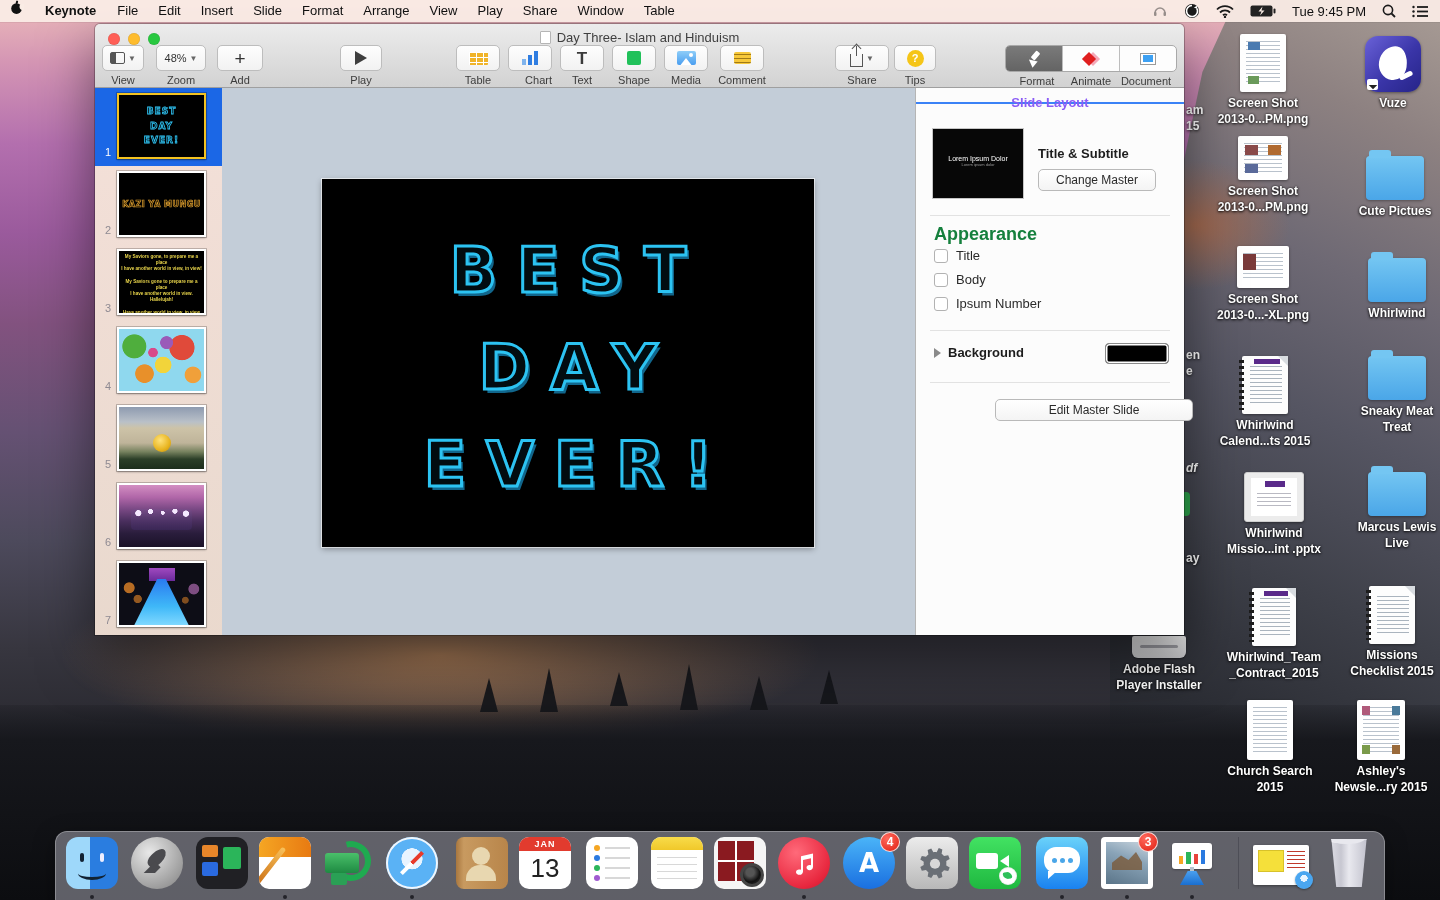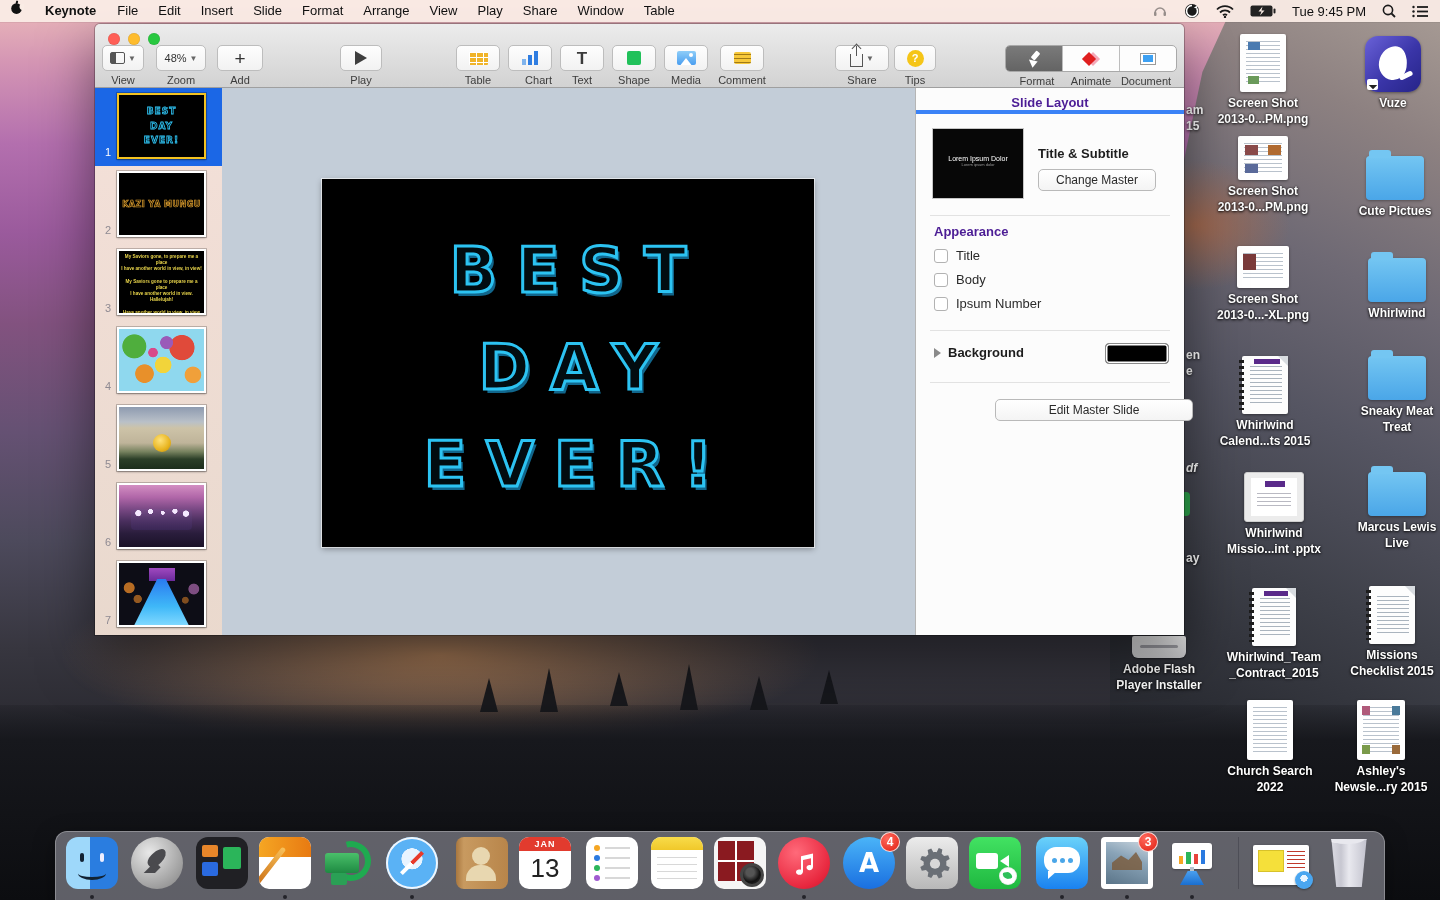--- a/index.html
+++ b/index.html
@@ -130,29 +130,29 @@
   
   #canvas { position:absolute; left:127px; top:64px; right:269px; bottom:0; background:#c3cdd8; }
   #slide { position:absolute; left:100px; top:91px; width:492px; height:368px; background:#000;
     box-shadow:0 0 0 1px rgba(255,255,255,.6), 0 2px 6px rgba(0,0,0,.35);
     display:flex; flex-direction:column; align-items:center; justify-content:center; gap:24px; padding-top:8px; }
   .slide-line { font-family:"DejaVu Sans",sans-serif; font-weight:bold; font-size:62px; letter-spacing:20px; margin-right:-20px;
     color:#020c10; -webkit-text-stroke:3px #2cc3f2; text-shadow:3px 4px 0 rgba(20,120,165,.85); }
 
   
   #fpanel { position:absolute; right:0; top:64px; width:269px; bottom:0; background:#fcfcfc; border-left:1px solid #b5b5b5; }
-  #fheader { height:26px; border-bottom:4px solid #3b82f6; text-align:center; line-height:29px; font-size:13px; font-weight:bold; color:#4c1d95; }
+  #fheader { height:16px; border-bottom:2px solid #3b82f6; text-align:center; line-height:29px; font-size:13px; font-weight:bold; color:#8b5cf6; }
   #master-thumb { position:absolute; left:16px; top:40px; width:92px; height:71px; background:#070707; border:1px solid #c6c6c6; text-align:center; }
   #master-thumb .mt1 { margin-top:26px; font-size:7px; color:#fff; }
   #master-thumb .mt2 { font-size:4px; color:#9a9a9a; }
   #layout-name { position:absolute; left:122px; top:58px; font-size:13px; font-weight:bold; color:#1d1d1d; }
   .fbtn { border:1px solid #b9b9b9; border-radius:5px; background:linear-gradient(#fff,#f4f4f4); font-size:12px; color:#2a2a2a; text-align:center; }
   #change-master { position:absolute; left:122px; top:81px; width:118px; height:22px; line-height:21px; }
   .fdiv { position:absolute; left:14px; right:14px; height:1px; background:#e2e2e2; }
-  #appearance-label { position:absolute; left:18px; top:136px; font-size:13px; font-weight:bold; color:#4c1d95;text-align:center; }
+  #appearance-label { position:absolute; left:18px; top:136px; font-size:18px; font-weight:bold; color:#15803d;text-align:center; }
   .cbrow { position:absolute; left:18px; display:flex; align-items:center; gap:8px; font-size:13px; color:#2a2a2a; }
   .cbox { width:14px; height:14px; border:1px solid #b2b2b2; border-radius:3px; background:#fff; }
   #bg-row { position:absolute; left:18px; top:257px; display:flex; align-items:center; gap:7px; font-size:13px; font-weight:bold; color:#1d1d1d; }
   .disc { width:0; height:0; border-top:5px solid transparent; border-bottom:5px solid transparent; border-left:7px solid #8a8a8a; }
   #bg-well { position:absolute; left:189px; top:255px; width:64px; height:21px; background:#000; border-radius:4px;
     border:1px solid #8a8a8a; box-shadow:inset 0 0 0 1.5px #fff; }
   #edit-master { position:absolute; left:35px; top:311px; width:198px; height:22px; line-height:21px;margin-left:44px; }
 
   
   .dicon { position:absolute; text-align:center; z-index:5; }
@@ -448,21 +448,21 @@
       <div class="ear"></div>
     </div>
   <div class="dlabel">Missions
 Checklist 2015</div>
 </div>
 <div class="dicon" style="left:1200px; top:700px; width:140px;">
   <div class="icon-doc" style="height:60px;">
       <div class="lines"></div>
     </div>
   <div class="dlabel">Church Search
-2022</div>
+2015</div>
 </div>
 <div class="dicon" style="left:1316px; top:700px; width:130px;">
   <div class="icon-doc" style="width:48px; height:60px;">
       <div class="lines"></div>
       <div class="pic" style="left:5px; top:6px; width:8px; height:9px; background:#b05a7a;"></div>
       <div class="pic" style="right:5px; top:6px; width:8px; height:9px; background:#4a7a9a;"></div>
       <div class="pic" style="left:5px; bottom:6px; width:8px; height:9px; background:#7a9a4a;"></div>
       <div class="pic" style="right:5px; bottom:6px; width:8px; height:9px; background:#9a6a3a;"></div>
     </div>
   <div class="dlabel">Ashley's
@@ -481,20 +481,21 @@
 <span class="frag" style="left:1186px; top:364px;">e</span>
 <span class="frag" style="left:1186px; top:461px;font-style:italic;">df</span>
 <span class="frag" style="left:1186px; top:551px;">ay</span>
 <div id="green-sliver"></div>
 
 <div id="kwin">
   <div id="toolbar">
     <div class="tl" style="left:13px; background:#ff5f57; box-shadow:inset 0 0 1px rgba(0,0,0,.3);"></div>
     <div class="tl" style="left:33px; background:#febc2e; box-shadow:inset 0 0 1px rgba(0,0,0,.3);"></div>
     <div class="tl" style="left:53px; background:#28c840; box-shadow:inset 0 0 1px rgba(0,0,0,.3);"></div>
+    <div id="win-title"><span class="proxy"></span><span>Day Three- Islam and Hinduism</span></div>
 
     <div class="titem" style="left:7px; width:42px;">
       <div class="tbtn">
           <span class="ic-view"></span>
           <span class="chev">▼</span>
         </div>
       <div class="tlabel">View</div>
     </div>
     <div class="titem" style="left:61px; width:50px;">
       <div class="tbtn">

